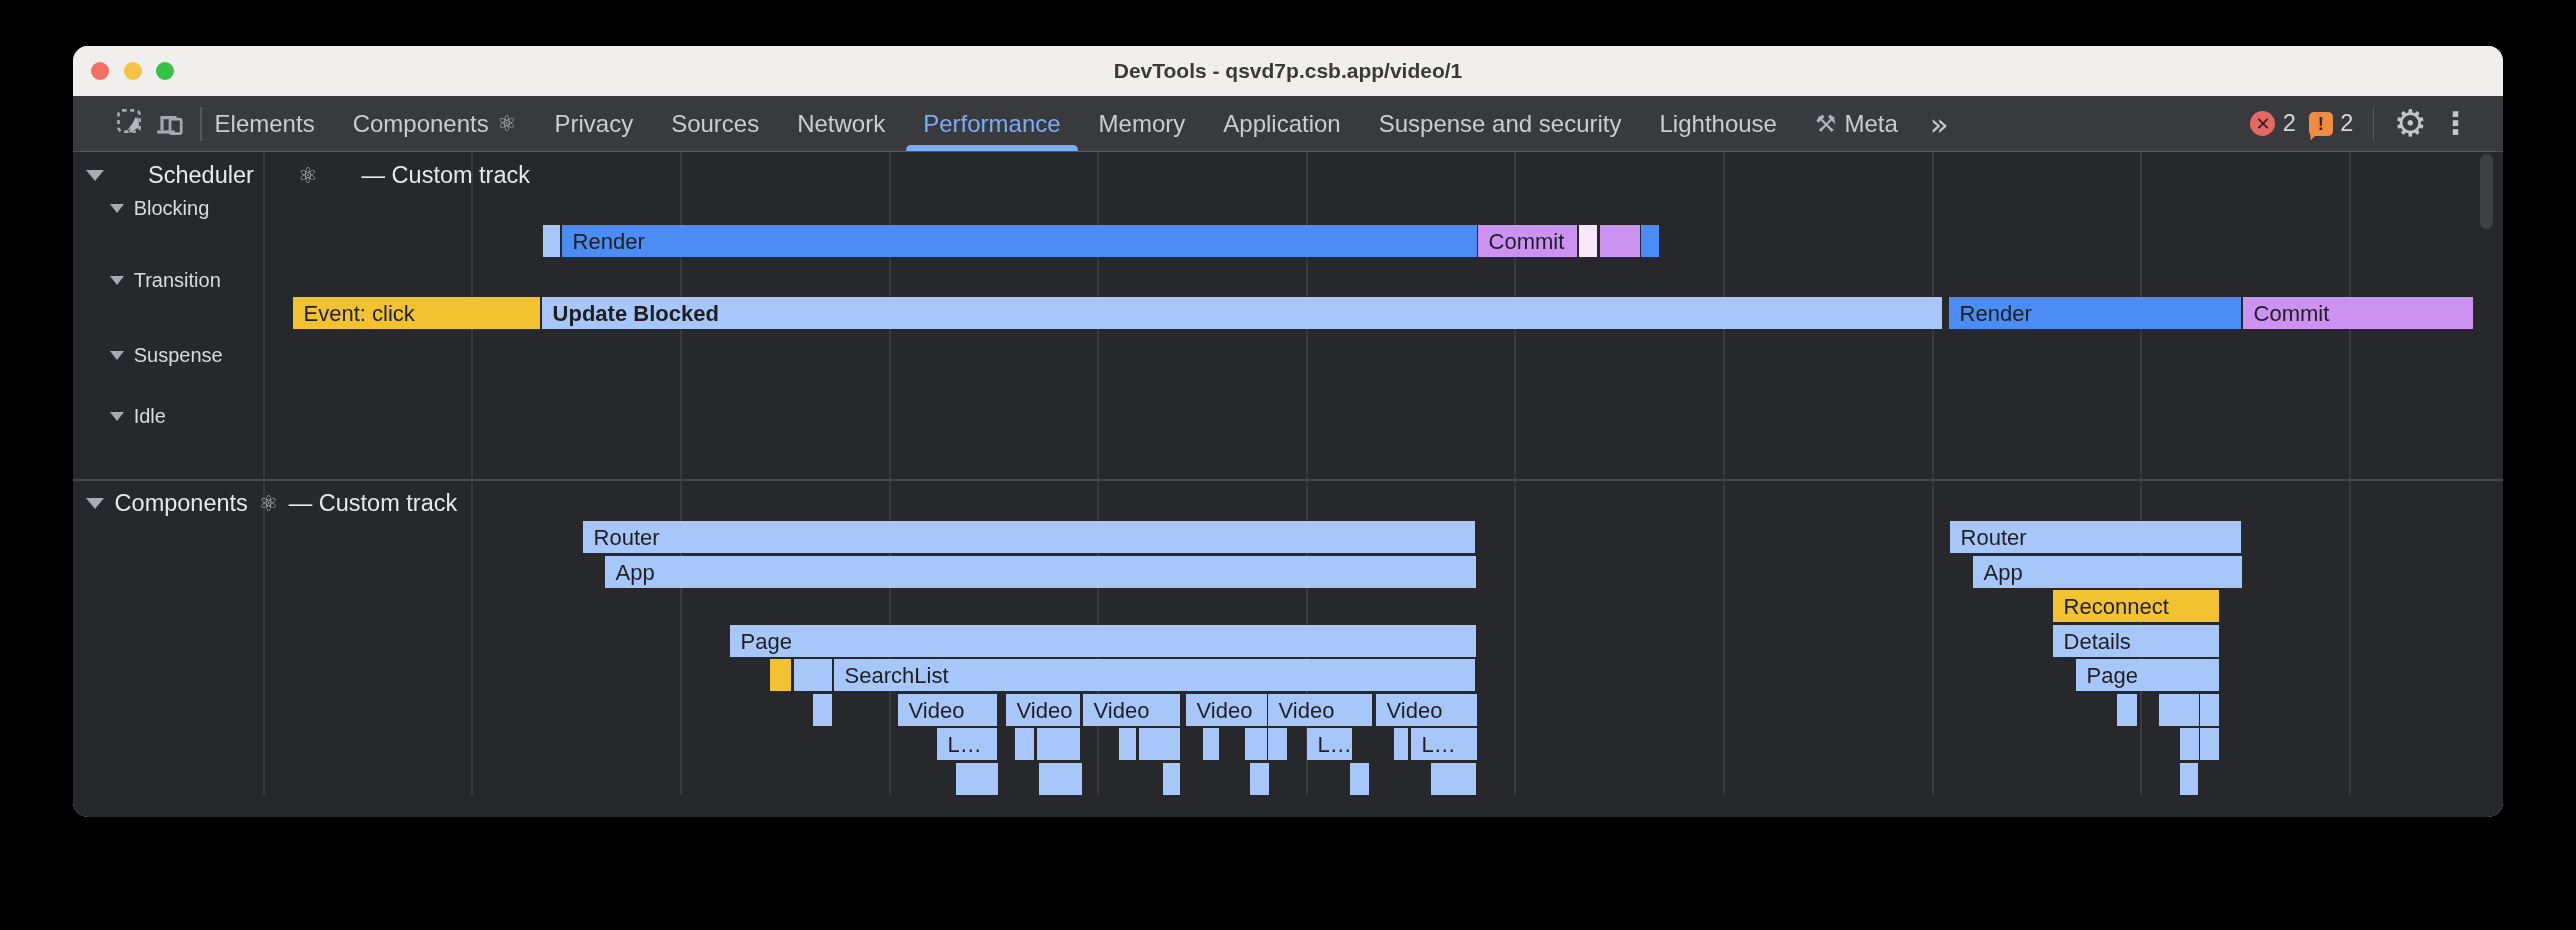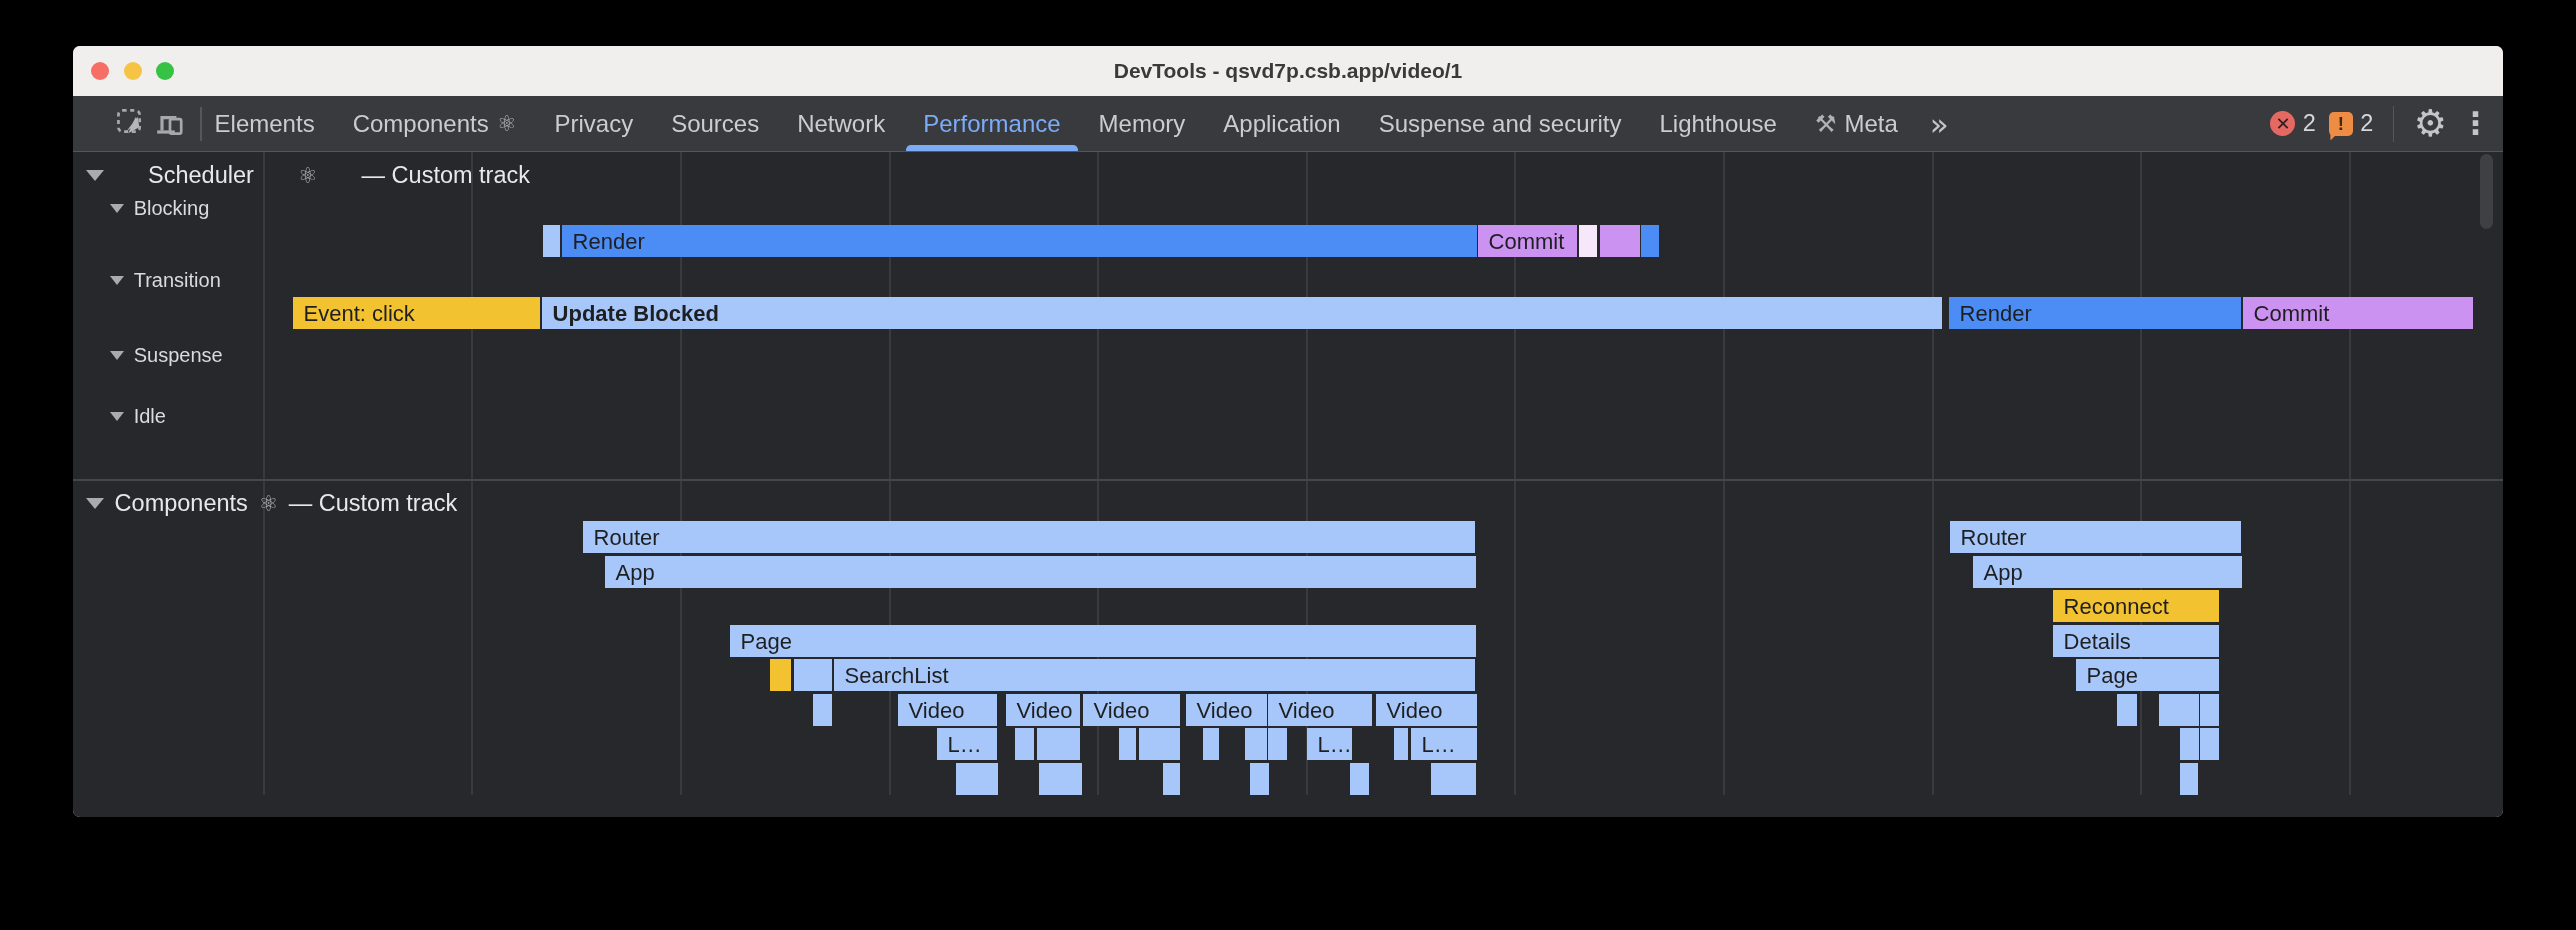--- a/index.html
+++ b/index.html
@@ -1,26 +1,26 @@
 <!DOCTYPE html>
 <html style="font-size:13px"><head>
 <meta charset="utf-8">
 <style>
   html,body{margin:0;padding:0;background:#000;width:2576px;height:930px;overflow:hidden;
     font-family:"Liberation Sans",sans-serif;}
-  .window{position:absolute;left:73px;top:46px;width:2430px;height:771px;border-radius:7px;
+  .window{position:absolute;left:73px;top:46px;width:2430px;height:771px;border-radius:15px;
     overflow:hidden;background:#f0abfc;box-shadow:0 24px 73px rgba(0,0,0,.6);}
   
   .titlebar{position:relative;height:50px;background:#F0EFED;display:flex;align-items:center;}
   .lights{position:absolute;left:18px;top:0;height:50px;display:flex;align-items:center;gap:14.6px;}
   .light{width:18px;height:18px;border-radius:50%;}
   .titletext{width:100%;text-align:center;font-size:21px;font-weight:bold;color:#3A3A3A;}
   
   .tabbar{height:55px;background:#393A3E;border-bottom:1.6px solid #54565A;display:flex;
-    align-items:center;padding:0 12px 0 42px;}
+    align-items:center;padding:0 32px 0 42px;}
   .tb-icon{width:32px;height:32px;flex:0 0 auto;margin-right:6.5px;display:flex;align-items:center;justify-content:center;}
   .tb-sep{width:1.6px;height:34px;background:#55575B;margin:0 13px 0 8px;flex:0 0 auto;}
   .tabs{display:flex;align-items:center;gap:38px;height:100%;}
   .tab{position:relative;height:100%;display:flex;align-items:center;gap:8px;
     font-size:24px;color:#CACCCF;white-space:nowrap;cursor:default;}
   .tab.active{color:#7CACF8;}
   .tab.active::after{content:"";position:absolute;left:-17px;right:-17px;bottom:0;height:6.5px;
     border-radius:4.9px 4.9px 0 0;background:#7CACF8;}
   .glyph{font-family:"DejaVu Sans",sans-serif;}
   .atom{font-size:22px;color:#B9BCBF;}

